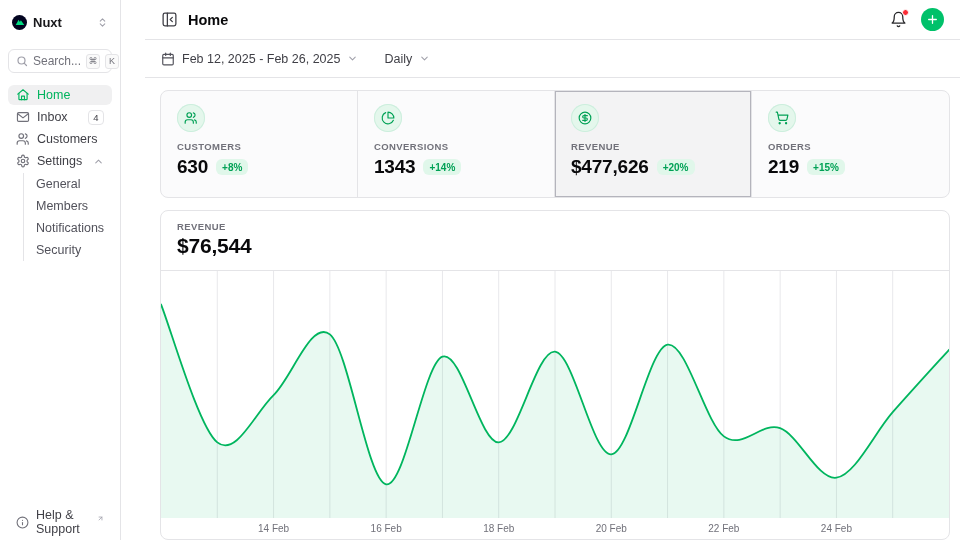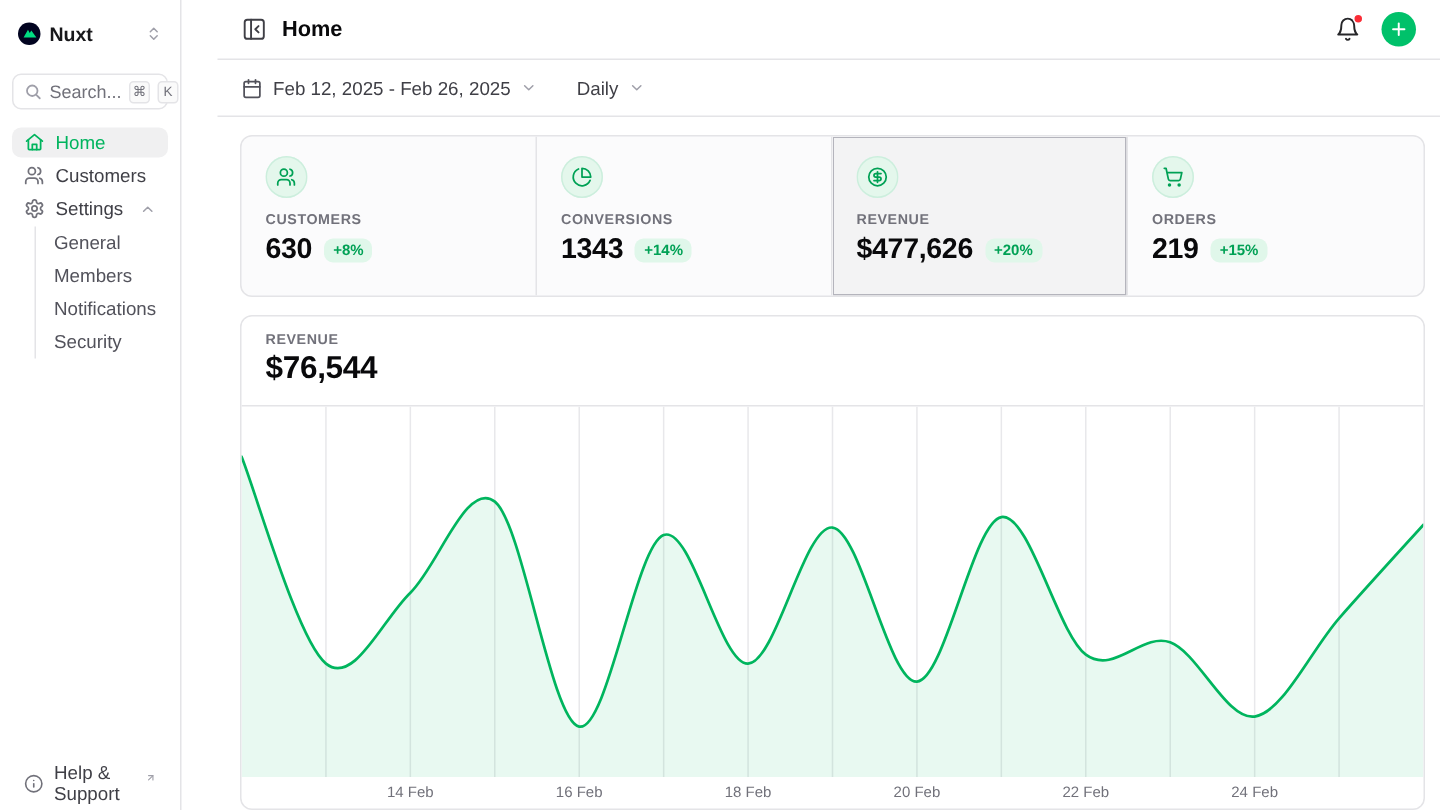--- a/index.html
+++ b/index.html
@@ -135,20 +135,30 @@
       <span class="ic">
         <svg width="14" height="14" viewBox="0 0 24 24" fill="none" stroke="currentColor" stroke-width="2" stroke-linecap="round" stroke-linejoin="round">
             <path d="M3 10.5 12 3l9 7.5"></path>
             <path d="M5 9v10a1 1 0 0 0 1 1h12a1 1 0 0 0 1-1V9"></path>
             <path d="M9.5 20v-6h5v6"></path>
           </svg>
       </span>
       <span>Home</span>
     </div>
 
+    <div class="nav-item">
+      <span class="ic">
+        <svg width="14" height="14" viewBox="0 0 24 24" fill="none" stroke="currentColor" stroke-width="2" stroke-linecap="round" stroke-linejoin="round">
+            <rect x="2.5" y="4.5" width="19" height="15" rx="2"></rect>
+            <path d="m3 6.5 9 7 9-7"></path>
+          </svg>
+      </span>
+      <span>Inbox</span>
+      <span class="nav-badge">4</span>
+    </div>
 
     <div class="nav-item">
       <span class="ic">
         <svg width="14" height="14" viewBox="0 0 24 24" fill="none" stroke="currentColor" stroke-width="2" stroke-linecap="round" stroke-linejoin="round">
             <circle cx="9" cy="7" r="4"></circle>
             <path d="M2 21v-2a4 4 0 0 1 4-4h6a4 4 0 0 1 4 4v2"></path>
             <path d="M16 3.13a4 4 0 0 1 0 7.75"></path>
             <path d="M21 21v-2a4 4 0 0 0-3-3.85"></path>
           </svg>
       </span>

